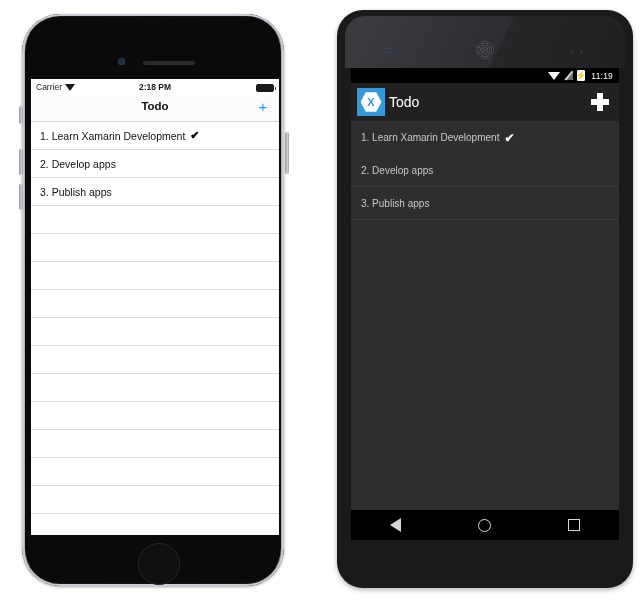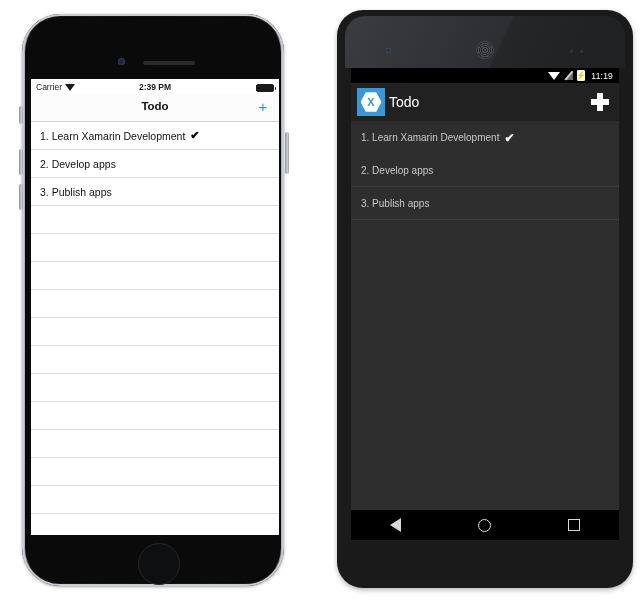--- a/index.html
+++ b/index.html
@@ -405,21 +405,21 @@
     <div class="ip-btn ip-vol2"></div>
     <div class="ip-btn ip-power"></div>
 
     <div class="ip-screen">
 
       <div class="ios-status">
         <div class="ios-carrier">
           <span>Carrier</span>
           <span class="wifi-tri"></span>
         </div>
-        <div class="ios-time">2:39 PM</div>
+        <div class="ios-time">2:18 PM</div>
         <div class="ios-batt"></div>
       </div>
 
       <div class="ios-nav">
         <div class="ios-nav-title">Todo</div>
         <div class="ios-add">+</div>
       </div>
 
       <div class="ios-table" id="ios-table">
           <div class="ios-row">

